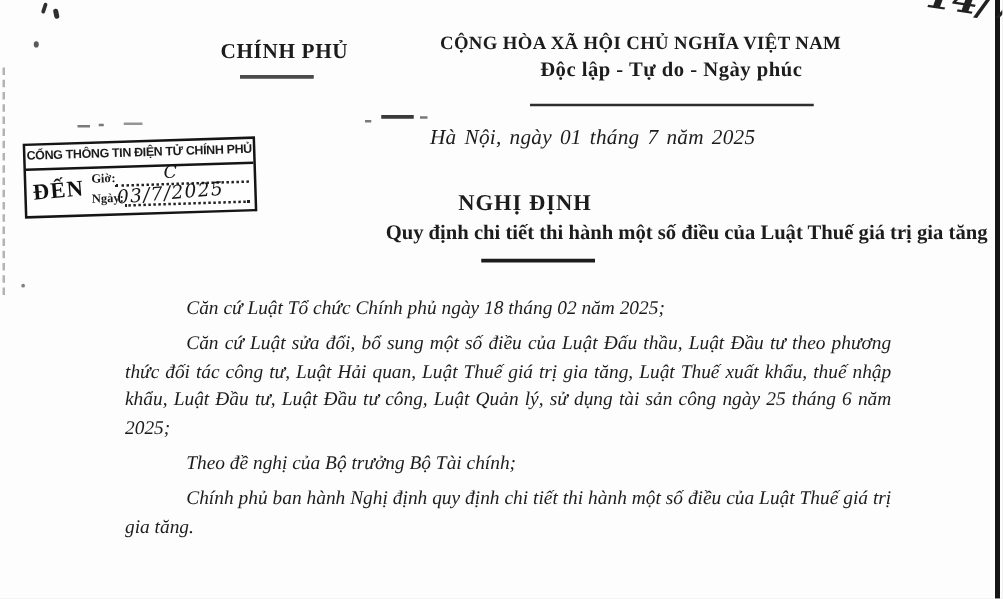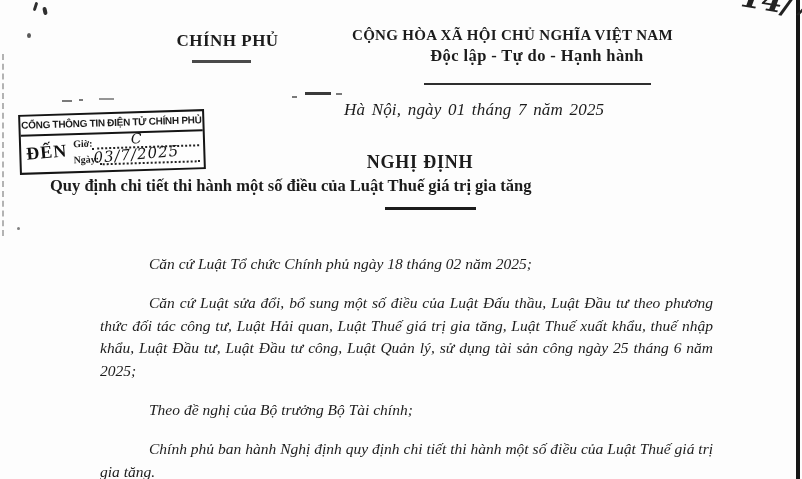--- a/index.html
+++ b/index.html
@@ -60,27 +60,27 @@
   .fill-row.gio{top:3px;}
   .fill-row.ngay{top:19px;}
   .fill-label{font-weight:bold;font-size:10px;line-height:12px;white-space:nowrap;}
   .fill-dots{flex:1;border-bottom:2px dotted #222;height:10px;}
   .hand{position:absolute;font-family:"DejaVu Serif",serif;font-style:italic;color:#161616;}
   .hand.gio-val{left:58px;top:-6px;font-size:14px;}
   .hand.ngay-val{left:20px;top:-7px;font-size:15px;letter-spacing:1px;transform:rotate(-3deg);white-space:nowrap;}
   
   .heading{position:absolute;left:50px;top:152px;width:740px;text-align:center;
            font-weight:bold;font-size:18px;letter-spacing:.8px;}
-  .subheading{position:absolute;left:50px;top:176px;width:740px;text-align:left;
+  .subheading{position:absolute;left:50px;top:176px;width:740px;text-align:right;
               font-weight:bold;font-size:16.5px;}
   .heading-rule{position:absolute;left:385px;top:207px;width:91px;height:3px;background:#1c1c1c;}
   
   .body-text{position:absolute;left:100px;top:236px;width:613px;
              font-style:italic;font-size:15.5px;line-height:22.4px;text-align:justify;}
-  .body-text p{margin:17px 0 6px 0;text-indent:49px;}
+  .body-text p{margin:0 0 6px 0;text-indent:49px;}
 </style>
 </head>
 <body>
 
 <div class="page">
 
   <div class="edge-line"></div>
   <div class="left-dashes"></div>
   <div class="speck s1"></div>
   <div class="speck s2"></div>
@@ -91,21 +91,21 @@
   <div class="dash d3"></div>
   <div class="dash d4"></div>
   <div class="dash d5"></div>
   <div class="dash d6"></div>
 
   <div class="corner-note">14/7</div>
 
   <div class="org">CHÍNH PHỦ</div>
   <div class="org-rule"></div>
   <div class="nat1">CỘNG HÒA XÃ HỘI CHỦ NGHĨA VIỆT NAM</div>
-  <div class="nat2">Độc lập - Tự do - Hạnh hành</div>
+  <div class="nat2">Độc lập - Tự do - Ngày phúc</div>
   <div class="nat-rule"></div>
   <div class="place-date">Hà Nội, ngày 01 tháng 7 năm 2025</div>
 
   <div class="stamp">
     <div class="stamp-title">CỔNG THÔNG TIN ĐIỆN TỬ CHÍNH PHỦ</div>
     <div class="stamp-body">
       <div class="stamp-den">ĐẾN</div>
       <div class="fill-row gio">
         <span class="fill-label">Giờ:</span>
         <span class="fill-dots"></span>

